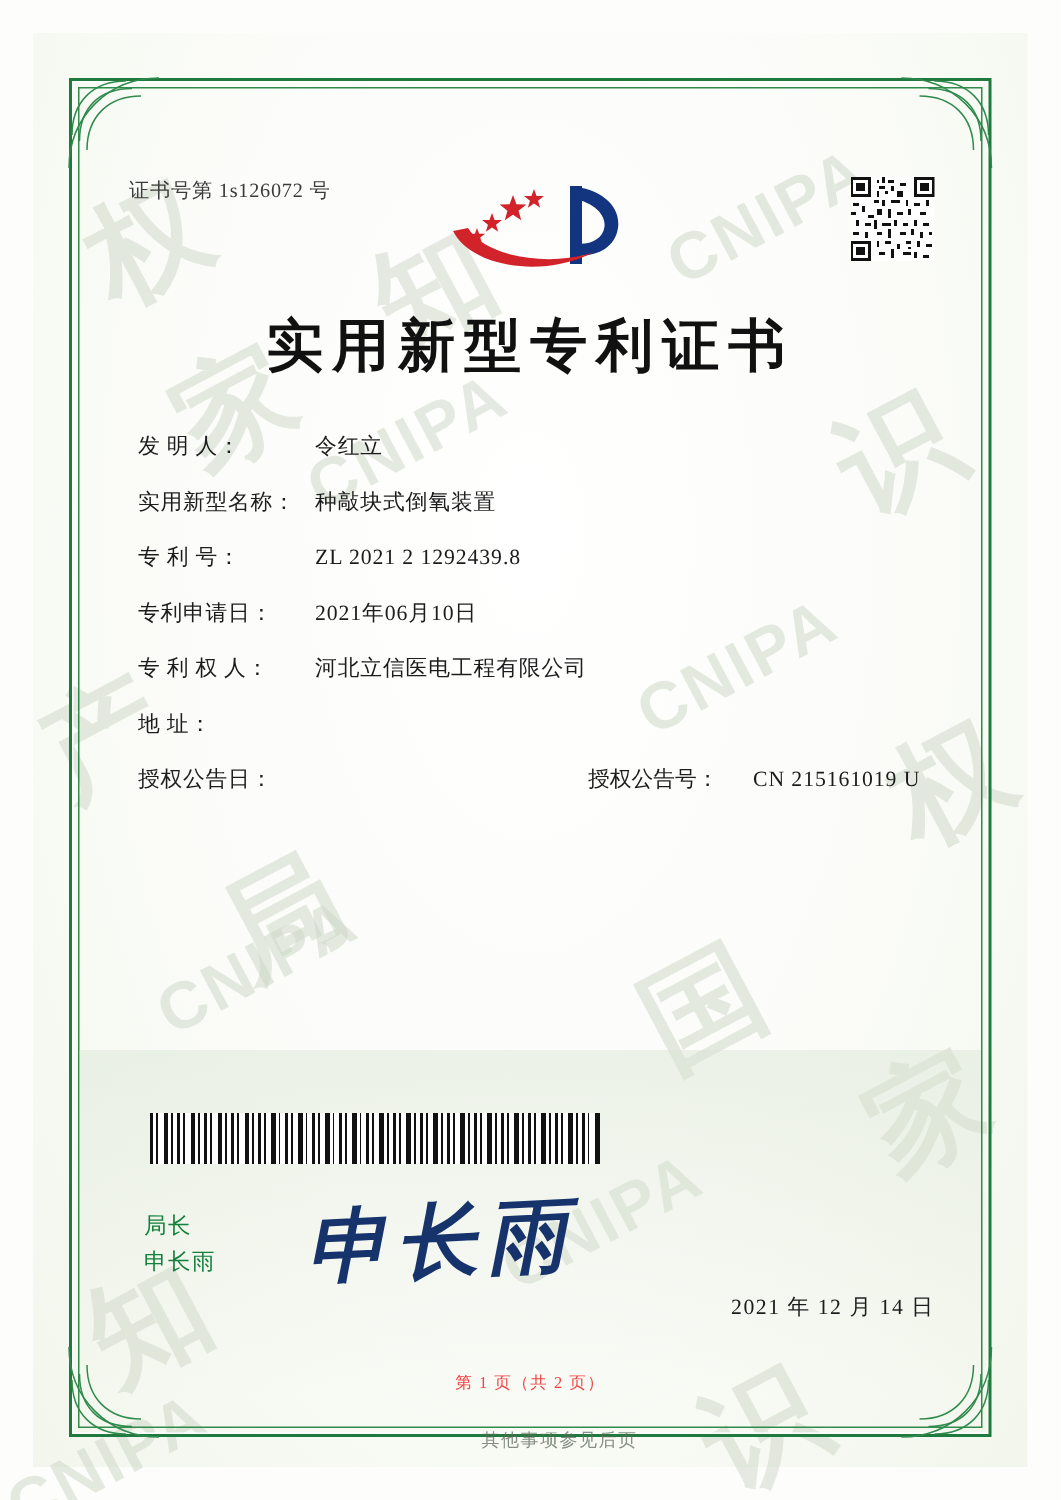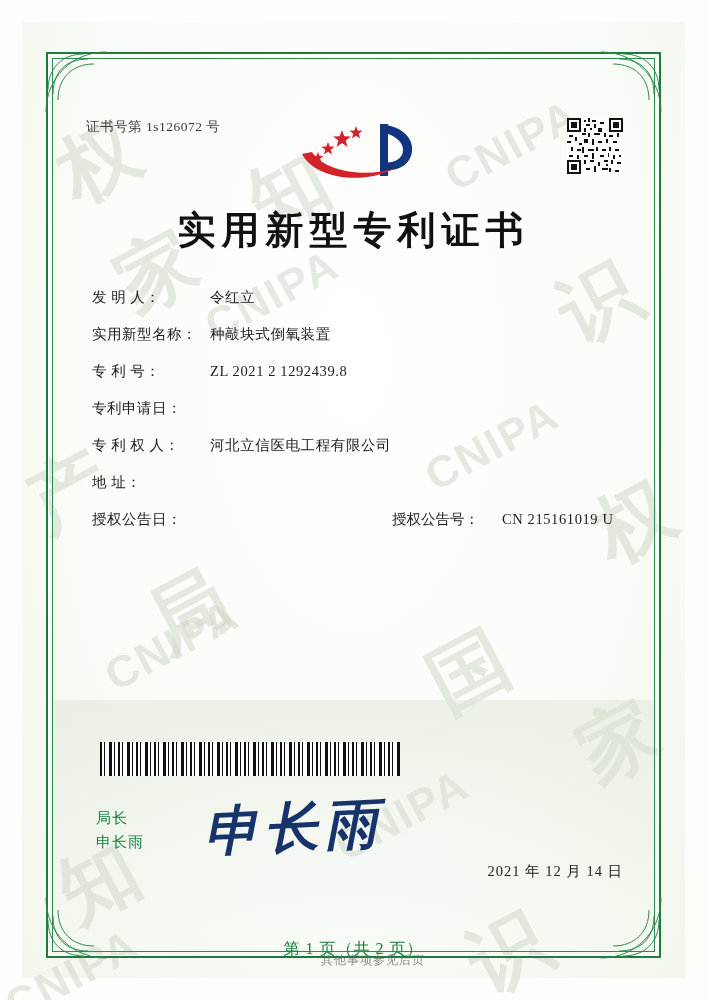--- a/index.html
+++ b/index.html
@@ -138,22 +138,22 @@
     font-family:"Liberation Serif","DejaVu Serif",serif;
     font-style:italic;font-weight:700;
     letter-spacing:6px;
     transform:rotate(-3deg);
   }
   .issue-date{
     position:absolute;right:84px;top:862px;
     font-size:14.5px;color:#1c1c1c;letter-spacing:1px;
   }
   .page-no{
-    position:absolute;left:0;right:0;top:939px;
-    text-align:center;font-size:16px;color:#15803d;letter-spacing:1px;
+    position:absolute;left:0;right:0;top:914px;
+    text-align:center;font-size:11px;color:#ef4444;letter-spacing:1px;
   }
   .footnote{
     position:absolute;left:0;right:0;top:952px;
     text-align:center;font-size:12px;color:#5f6b5c;letter-spacing:1px;
     opacity:.75;
     padding-left:39px;
   }
 
   
   .tint-band{
@@ -334,20 +334,21 @@
     <div class="row">
       <div class="lab">实用新型名称：</div>
       <div class="val">种敲块式倒氧装置</div>
     </div>
     <div class="row">
       <div class="lab">专 利 号：</div>
       <div class="val">ZL 2021 2 1292439.8</div>
     </div>
     <div class="row">
       <div class="lab">专利申请日：</div>
+      <div class="val">2021年06月10日</div>
     </div>
     <div class="row">
       <div class="lab">专 利 权 人：</div>
       <div class="val">河北立信医电工程有限公司</div>
     </div>
     <div class="row">
       <div class="lab">地        址：</div>
     </div>
     <div class="row dual">
       <div class="half first">

